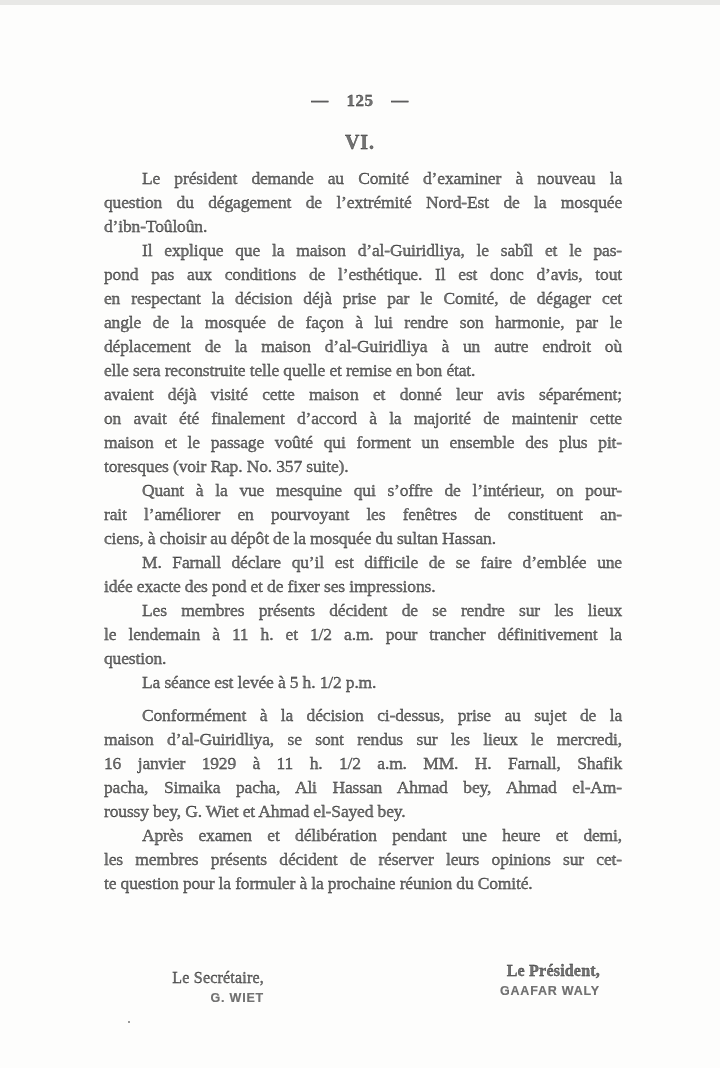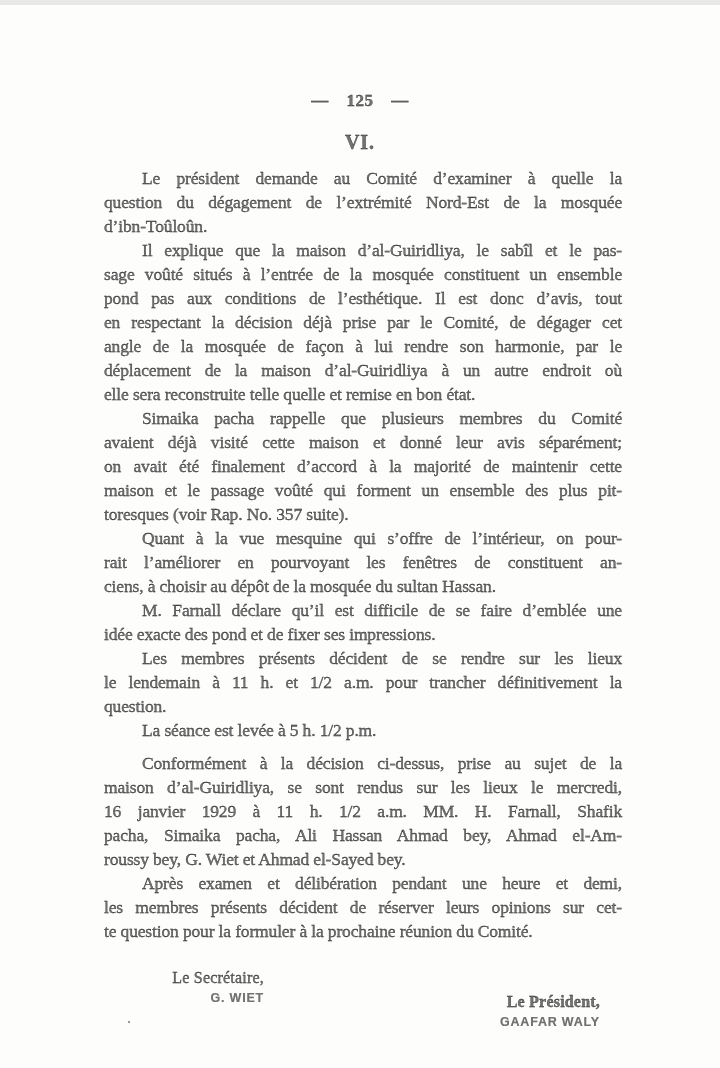--- a/index.html
+++ b/index.html
@@ -67,21 +67,21 @@
     text-align: right;
   }
   .signature-left {
     left: 134px;
     width: 130px;
     top: 964px;
   }
   .signature-right {
     left: 470px;
     width: 130px;
-    top: 988px;
+    top: 957px;
   }
   .sig-title {
     font-size: 16px;
     letter-spacing: 0.2px;
   }
   .signature-right .sig-title {
     font-weight: bold;
   }
   .sig-name {
     font-size: 12.5px;
@@ -104,31 +104,29 @@
 </head>
 <body>
 
 <div class="page">
 
   <div class="page-number">— 125 —</div>
 
   <div class="section-heading">VI.</div>
 
   <div class="body-text" id="body-text">
-      <div class="line indent">Le président demande au Comité d’examiner à quelle la</div>
+      <div class="line indent">Le président demande au Comité d’examiner à nouveau la</div>
       <div class="line">question du dégagement de l’extrémité Nord-Est de la mosquée</div>
       <div class="line last">d’ibn-Toûloûn.</div>
       <div class="line indent">Il explique que la maison d’al-Guiridliya, le sabîl et le pas-</div>
-      <div class="line">sage voûté situés à l’entrée de la mosquée constituent un ensemble</div>
       <div class="line">pond pas aux conditions de l’esthétique. Il est donc d’avis, tout</div>
       <div class="line">en respectant la décision déjà prise par le Comité, de dégager cet</div>
       <div class="line">angle de la mosquée de façon à lui rendre son harmonie, par le</div>
       <div class="line">déplacement de la maison d’al-Guiridliya à un autre endroit où</div>
       <div class="line last">elle sera reconstruite telle quelle et remise en bon état.</div>
-      <div class="line indent">Simaika pacha rappelle que plusieurs membres du Comité</div>
       <div class="line">avaient déjà visité cette maison et donné leur avis séparément;</div>
       <div class="line">on avait été finalement d’accord à la majorité de maintenir cette</div>
       <div class="line">maison et le passage voûté qui forment un ensemble des plus pit-</div>
       <div class="line last">toresques (voir Rap. No. 357 suite).</div>
       <div class="line indent">Quant à la vue mesquine qui s’offre de l’intérieur, on pour-</div>
       <div class="line">rait l’améliorer en pourvoyant les fenêtres de constituent an-</div>
       <div class="line last">ciens, à choisir au dépôt de la mosquée du sultan Hassan.</div>
       <div class="line indent">M. Farnall déclare qu’il est difficile de se faire d’emblée une</div>
       <div class="line last">idée exacte des pond et de fixer ses impressions.</div>
       <div class="line indent">Les membres présents décident de se rendre sur les lieux</div>

